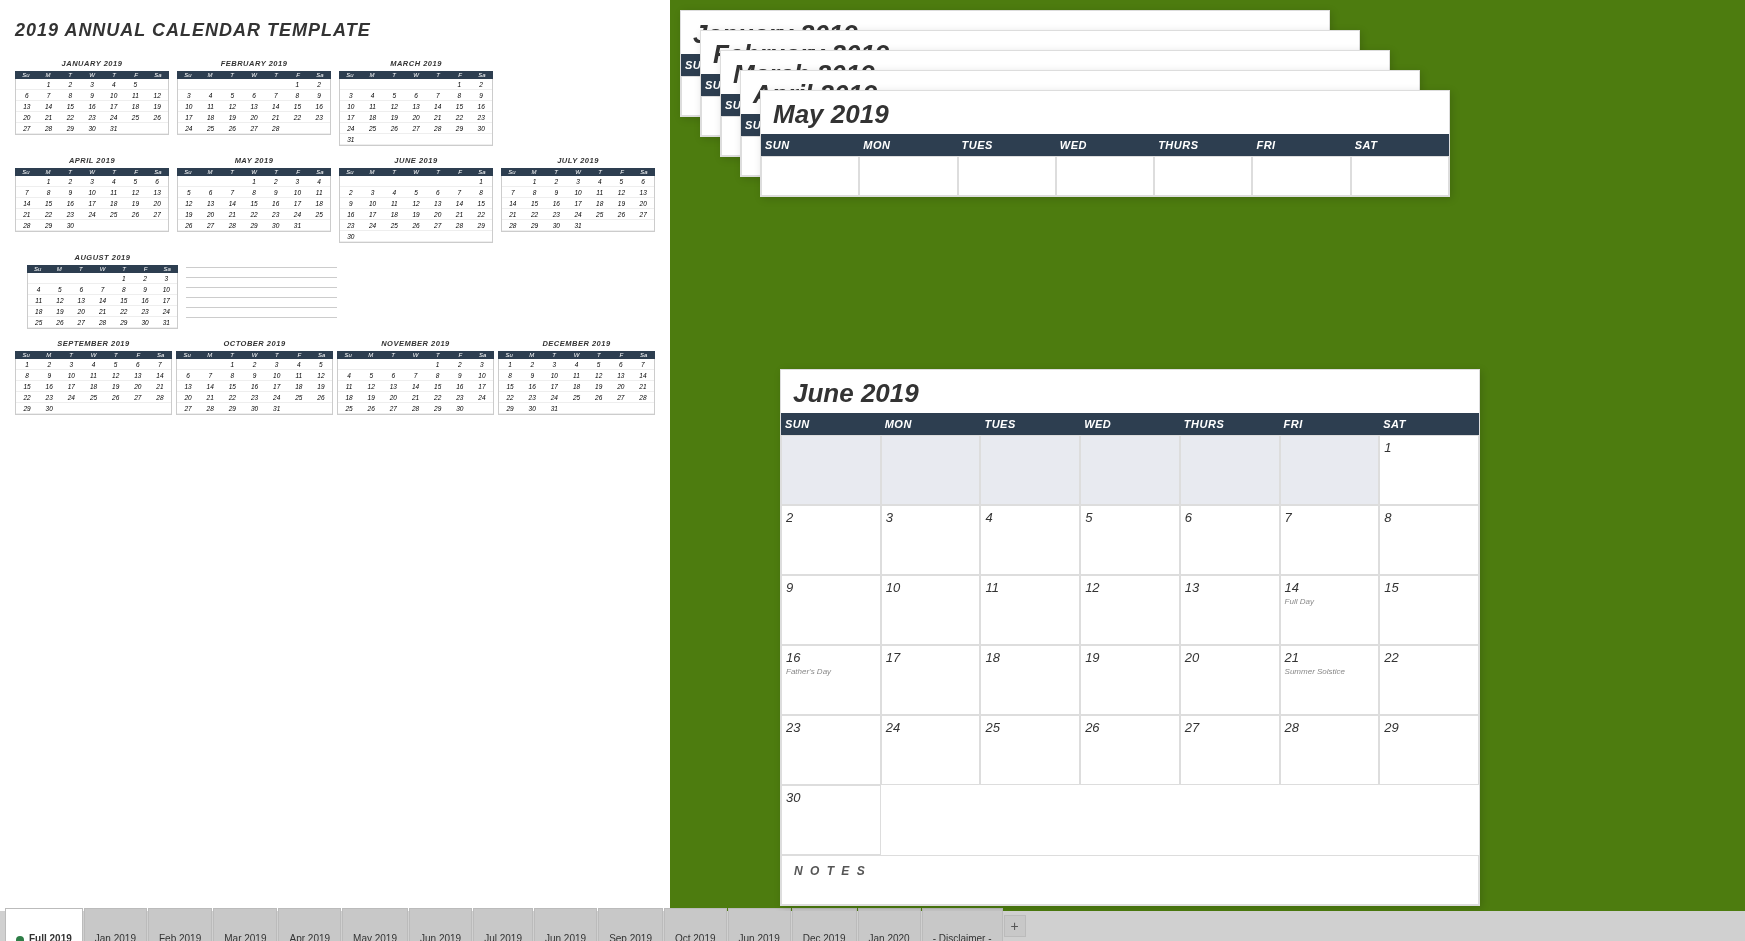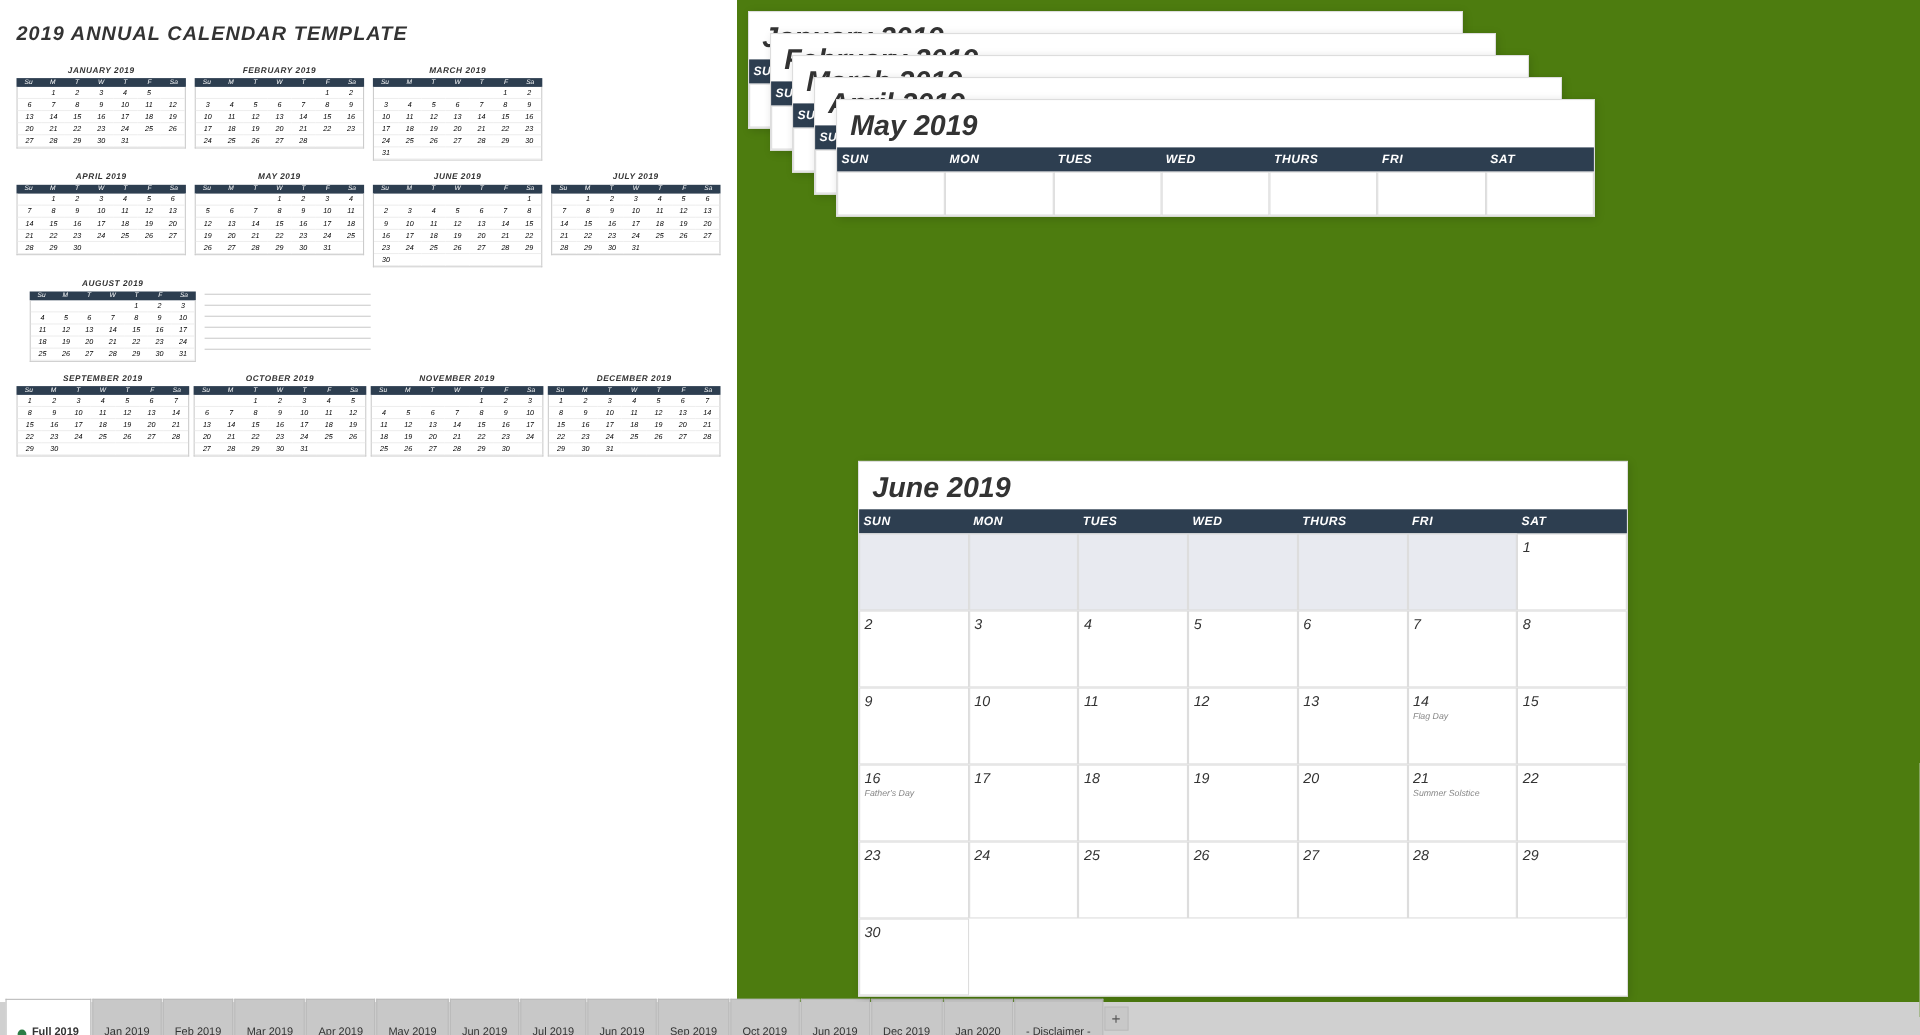--- a/index.html
+++ b/index.html
@@ -1022,40 +1022,41 @@
         <div class="month-day"><span class="day-num">5</span></div>
         <div class="month-day"><span class="day-num">6</span></div>
         <div class="month-day"><span class="day-num">7</span></div>
         <div class="month-day"><span class="day-num">8</span></div>
 
         <div class="month-day"><span class="day-num">9</span></div>
         <div class="month-day"><span class="day-num">10</span></div>
         <div class="month-day"><span class="day-num">11</span></div>
         <div class="month-day"><span class="day-num">12</span></div>
         <div class="month-day"><span class="day-num">13</span></div>
-        <div class="month-day"><span class="day-num">14</span><div class="holiday">Flag Day</div></div>
+        <div class="month-day"><span class="day-num">14</span><div class="holiday">Full Day</div></div>
         <div class="month-day"><span class="day-num">15</span></div>
 
         <div class="month-day"><span class="day-num">16</span><div class="holiday">Father's Day</div></div>
         <div class="month-day"><span class="day-num">17</span></div>
         <div class="month-day"><span class="day-num">18</span></div>
         <div class="month-day"><span class="day-num">19</span></div>
         <div class="month-day"><span class="day-num">20</span></div>
         <div class="month-day"><span class="day-num">21</span><div class="holiday">Summer Solstice</div></div>
         <div class="month-day"><span class="day-num">22</span></div>
 
         <div class="month-day"><span class="day-num">23</span></div>
         <div class="month-day"><span class="day-num">24</span></div>
         <div class="month-day"><span class="day-num">25</span></div>
         <div class="month-day"><span class="day-num">26</span></div>
         <div class="month-day"><span class="day-num">27</span></div>
         <div class="month-day"><span class="day-num">28</span></div>
         <div class="month-day"><span class="day-num">29</span></div>
 
         <div class="month-day"><span class="day-num">30</span></div>
+        <div class="notes-row">N O T E S</div>
       </div>
     </div>
 
   </div>
 </div>
 
 <div class="tab-bar">
   <div class="tab-item active">
     <span class="tab-dot"></span>
     <span>Full 2019</span>

